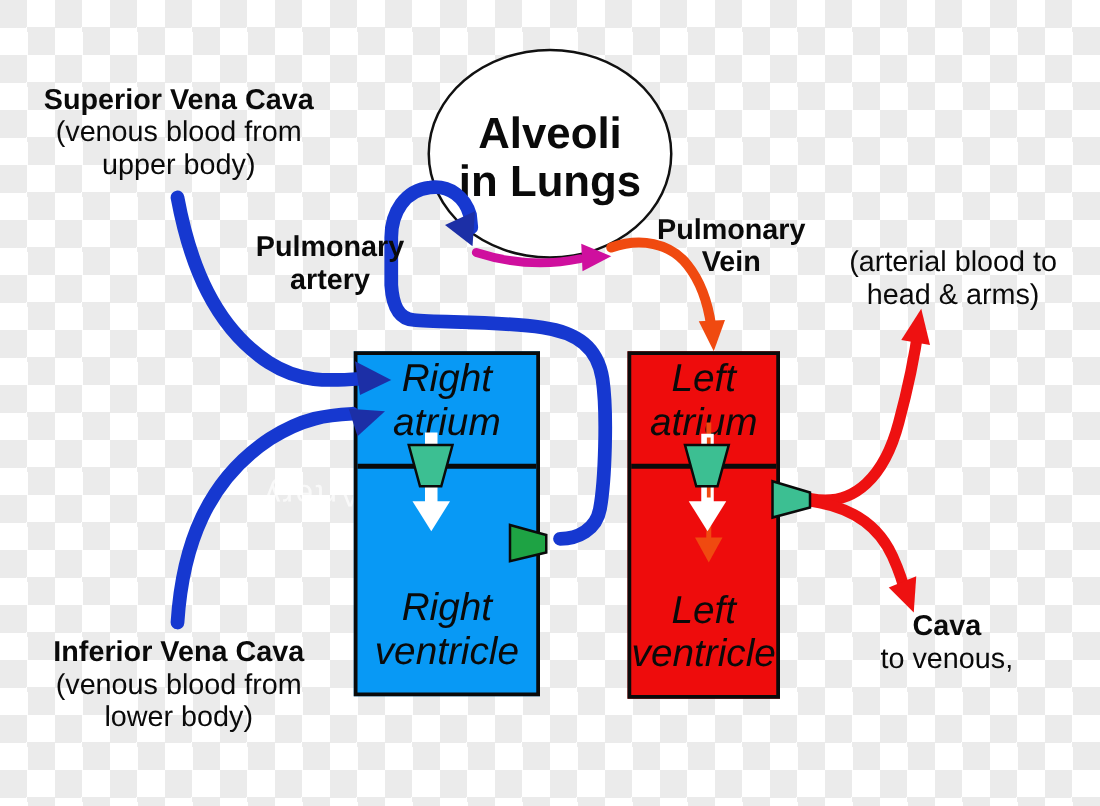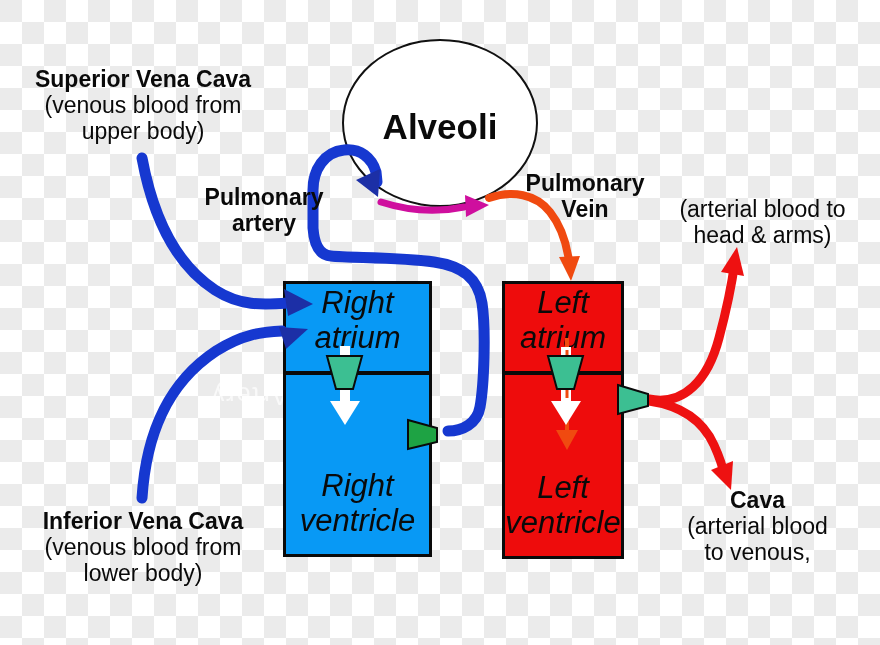--- a/index.html
+++ b/index.html
@@ -60,20 +60,21 @@
       <span class="line">atrium</span>
     </div>
     <div class="sect ventricle">
       <span class="line">Left</span>
       <span class="line">ventricle</span>
     </div>
   </div>
 
   <div id="alveoli-node">
     <span class="line">Alveoli</span>
+    <span class="line">in Lungs</span>
   </div>
 
   <svg id="flow-overlay" width="880" height="645" viewBox="0 0 880 645">
 
     <path d="M 142 158 C 152 212 172 262 215 290 C 240 306 262 305 288 303" fill="none" stroke="#1638d0" stroke-width="11" stroke-linecap="round"></path>
     <polygon points="313,304 284,289 288,316" fill="#1c2fa6"></polygon>
 
     <path d="M 142 498 C 146 436 166 384 216 351 C 243 334 262 332 282 331" fill="none" stroke="#1638d0" stroke-width="11" stroke-linecap="round"></path>
     <polygon points="308,329 286,349 279,327" fill="#1c2fa6"></polygon>
 
@@ -129,17 +130,16 @@
     <span class="line">Vein</span>
   </div>
 
   <div class="lbl" style="left:660px;top:196px;width:205px;">
     <span class="line">(arterial blood to</span>
     <span class="line">head &amp; arms)</span>
   </div>
 
   <div class="lbl" style="left:655px;top:487px;width:205px;">
     <span class="line bold">Cava</span>
-    <span class="line">(arterial blood</span>
     <span class="line">to venous,</span>
   </div>
 
 </div>
 
 </body></html>

